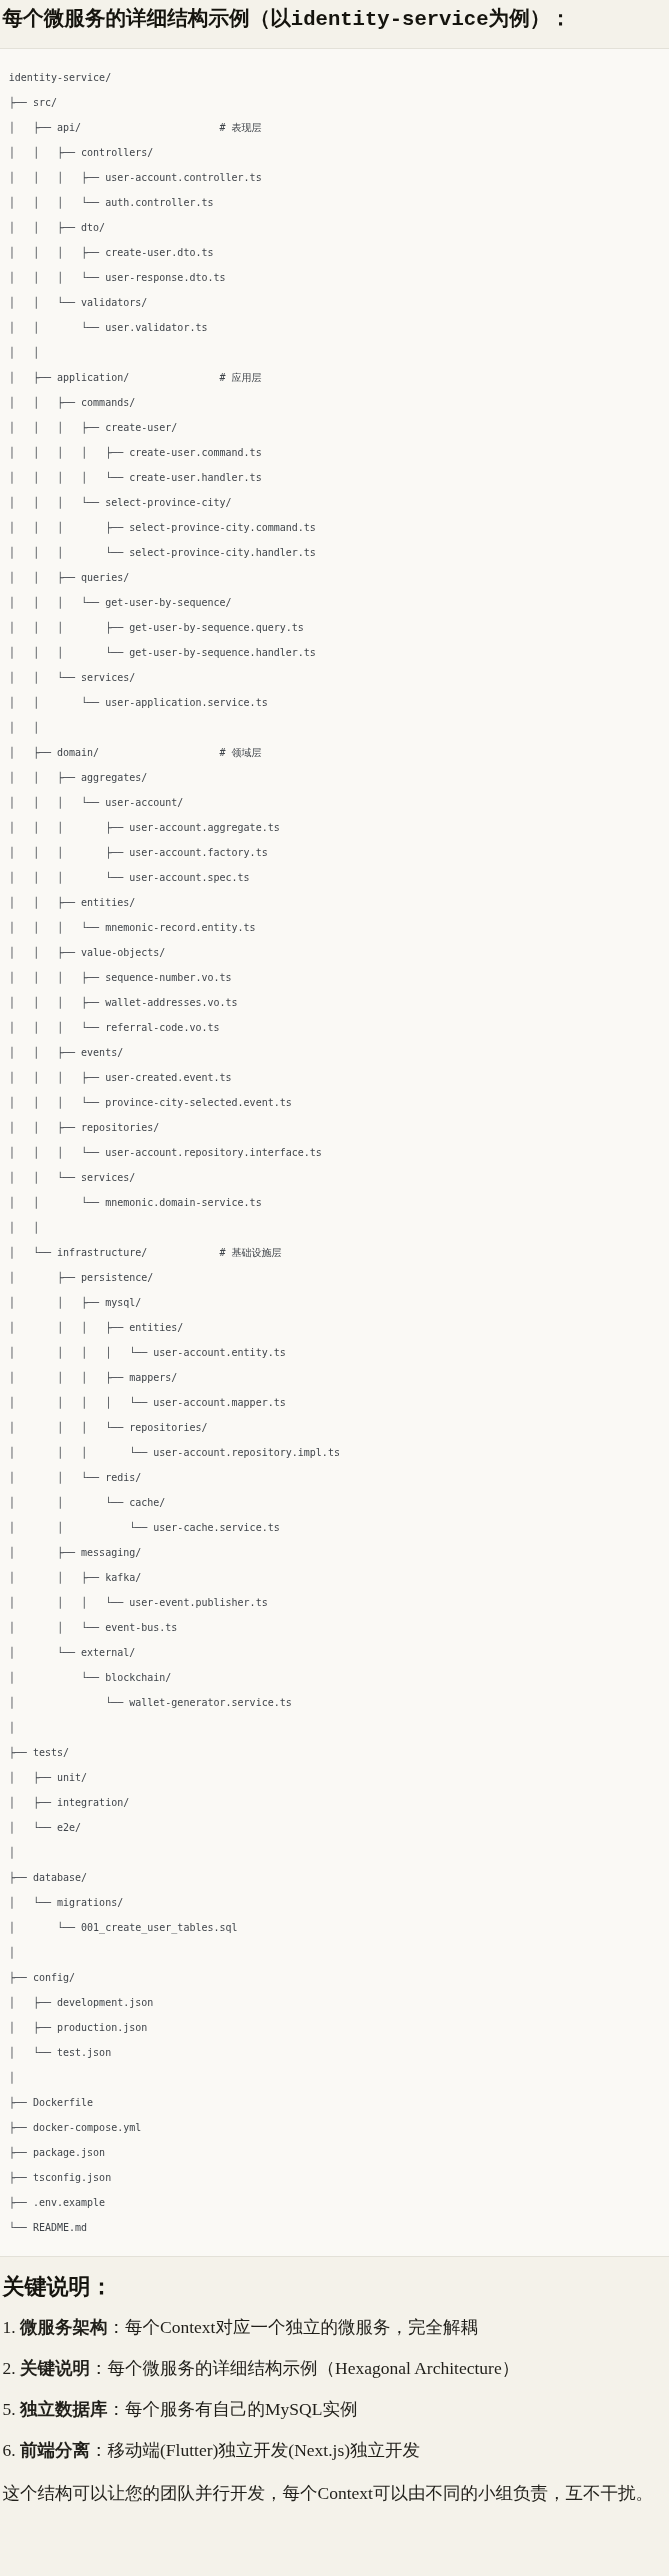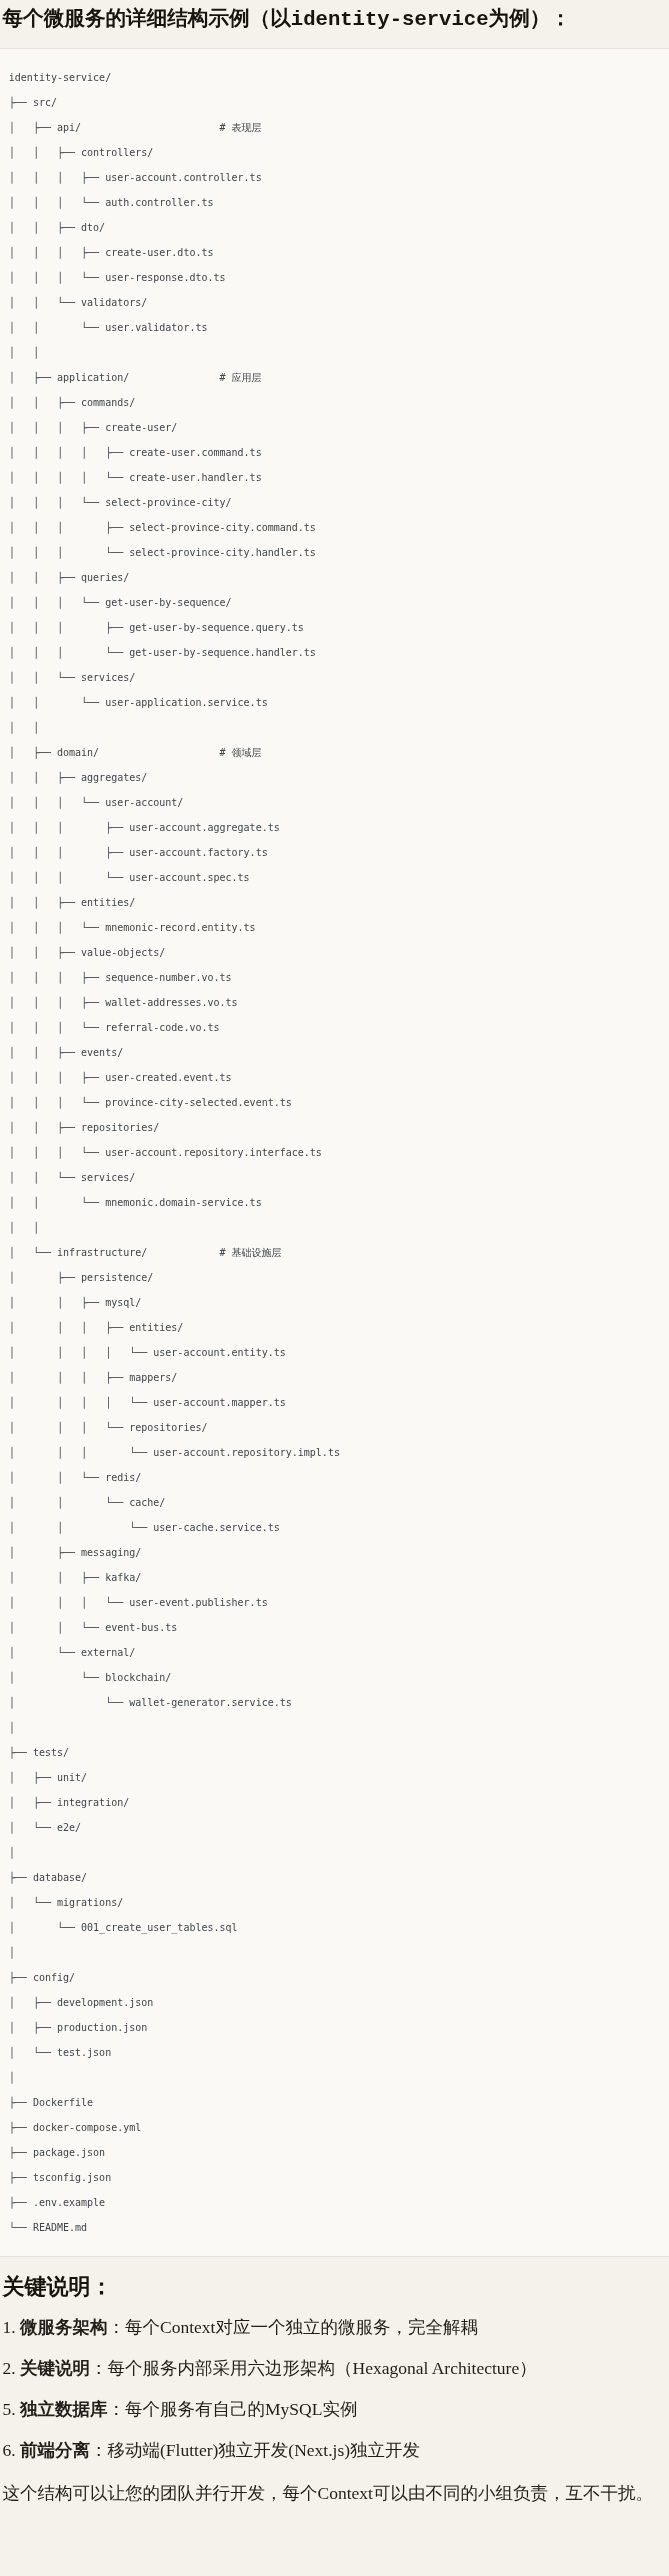--- a/index.html
+++ b/index.html
@@ -175,21 +175,21 @@
 
   <div class="notes">
 
     <h2 class="notes-heading">关键说明：</h2>
 
     <ol class="note-list">
       <li class="note-item">
         <span class="num">1.</span><strong>微服务架构</strong><span class="colon">：</span><span>每个Context对应一个独立的微服务，完全解耦</span>
       </li>
       <li class="note-item">
-        <span class="num">2.</span><strong>关键说明</strong><span class="colon">：</span><span>每个服务内部采用六边形架构（Hexagonal Architecture）</span>
+        <span class="num">2.</span><strong>关键说明</strong><span class="colon">：</span><span>每个微服务的详细结构示例（Hexagonal Architecture）</span>
       </li>
       <li class="note-item">
         <span class="num">5.</span><strong>独立数据库</strong><span class="colon">：</span><span>每个服务有自己的MySQL实例</span>
       </li>
       <li class="note-item">
         <span class="num">6.</span><strong>前端分离</strong><span class="colon">：</span><span>移动端(Flutter)独立开发(Next.js)独立开发</span>
       </li>
     </ol>
 
     <p class="footer-para">这个结构可以让您的团队并行开发，每个Context可以由不同的小组负责，互不干扰。</p>

